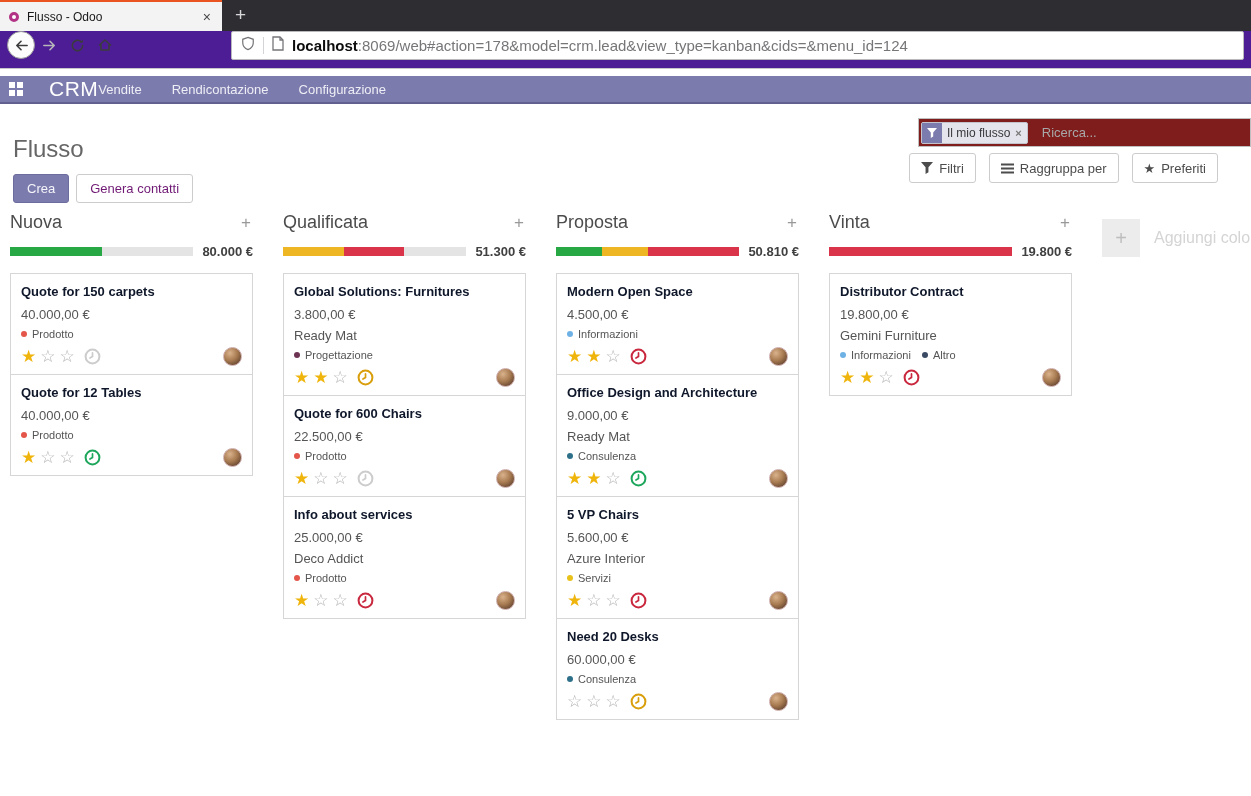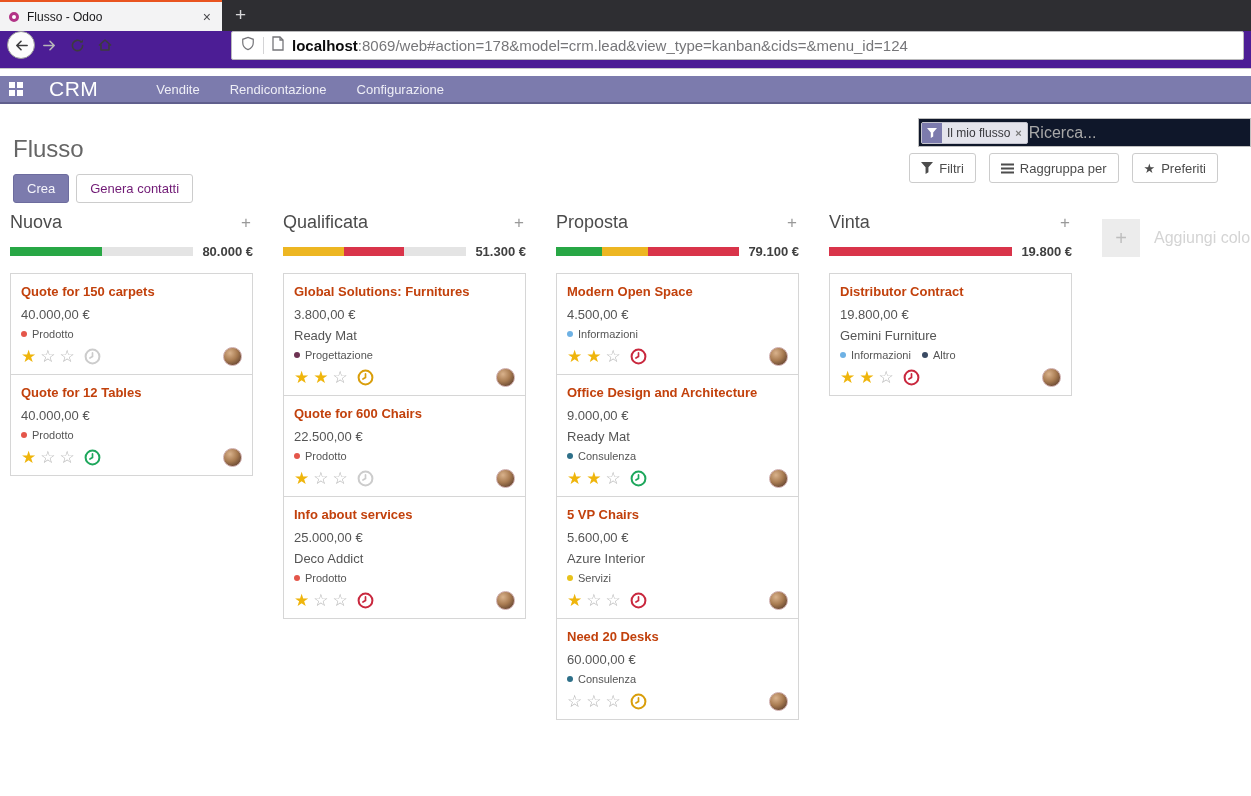--- a/index.html
+++ b/index.html
@@ -28,59 +28,59 @@
   .url-rest { color:#767679; }
 
   
   .gap-strip { height:7px; background:#fff; }
   .odoo-header { height:28px; background:#7c7bad; border-bottom:2px solid #605f8d;
                  display:flex; align-items:center; color:#fff; }
   .apps-grid { display:grid; grid-template-columns:6px 6px; grid-template-rows:6px 6px;
                gap:2px; margin:0 14px 0 9px; }
   .apps-grid span { background:#fff; }
   .app-name { font-size:21px; color:#fff; margin:0 0 0 12px; letter-spacing:.5px; }
-  .menu-row { display:flex; gap:30px; margin-left:58px; }
+  .menu-row { display:flex; gap:30px; }
   .menu-item { font-size:13px; color:#eeeef6; }
 
   
   .control-panel { position:relative; padding:0 13px; height:92px; }
   .cp-title { font-size:24px; color:#666; padding-top:31px; font-weight:normal; }
   .cp-buttons { margin-top:11px; display:flex; gap:7px; }
   .btn { font-size:13px; border-radius:3px; padding:6px 13px; border:1px solid transparent; cursor:pointer; }
   .btn-primary { background:#7c7bad; border-color:#6d6c9e; color:#f5f5fb; }
   .btn-default { background:#fff; border-color:#ccc; color:#701a75; }
 
   .search-col { position:absolute; top:14px; right:0; width:333px; }
-  .searchbox { width:100%; height:29px; background:#0f172a; border:1px solid #bfbfbf;
+  .searchbox { width:100%; height:29px; background:#7f1d1d; border:1px solid #bfbfbf;
                display:flex; align-items:center; padding:2px; overflow:hidden; }
   .facet { display:flex; align-items:stretch; border:1px solid #c3c3cd; background:#e4e4ec;
            border-radius:2px; flex:none; }
   .facet-icon { background:#7c7bad; width:20px; display:flex; align-items:center; justify-content:center; }
   .facet-label { font-size:12px; color:#38383c; padding:3px 5px; }
   .facet-remove { font-size:11px; font-weight:bold; color:#777; padding:4px 5px 0 0; }
-  .search-placeholder { font-size:16px; color:#a8a8a8; margin-left:1px; }
+  .search-placeholder { font-size:13px; color:#a8a8a8; margin-left:14px; }
   .btnrow { margin-top:6px; display:flex; gap:13px; justify-content:flex-end; margin-right:33px; }
   .cp-btn { height:30px; background:#fff; border:1px solid #ccc; border-radius:3px; color:#4c4c4c;
             font-size:13px; display:flex; align-items:center; gap:6px; padding:0 11px; white-space:nowrap; }
   .cp-btn .star-glyph { font-size:13px; color:#4c4c4c; }
 
   
   .board { display:flex; gap:30px; padding:0 10px; margin-top:16px; align-items:flex-start;
            width:1251px; overflow:hidden; }
   .kcol { width:243px; flex:none; }
   .khead { position:relative; }
   .ktitle { font-size:18px; color:#4c4c4c; }
   .kplus { position:absolute; right:2px; top:1px; color:#999; font-size:17px; }
   .kprog-row { display:flex; align-items:center; gap:9px; margin-top:11px; }
   .kprog { flex:1; height:9px; background:#e4e4e4; display:flex; overflow:hidden; }
   .kprog span { display:block; height:100%; }
   .kamount { font-size:13px; font-weight:bold; color:#404040; white-space:nowrap; }
   .kcards { margin-top:15px; }
   .kcard { background:#fff; border:1px solid #d6d6d6; padding:8px 10px 6px; margin-top:-1px; }
-  .kcard-title { font-size:13px; font-weight:bold; color:#c2410c; margin:2px 0 8px; }
+  .kcard-title { font-size:13px; font-weight:bold; color:#0f172a; margin:2px 0 8px; }
   .kcard-line { font-size:13px; color:#555; margin-bottom:6px; }
   .ktags { display:flex; gap:11px; align-items:center; margin:1px 0 5px; }
   .ktag { font-size:11px; color:#555; display:flex; align-items:center; gap:5px; }
   .kdot { width:6px; height:6px; border-radius:50%; display:inline-block; }
   .kfoot { display:flex; align-items:center; gap:4px; min-height:23px; }
   .kstar { font-size:17px; line-height:1; }
   .kstar.filled { color:#efb50c; }
   .kstar.empty { color:#b3b3b3; }
   .kclock { margin-left:5px; display:flex; align-items:center; }
   .kavatar { margin-left:auto; width:19px; height:19px; border-radius:50%; flex:none;
@@ -338,21 +338,21 @@
       <div class="kcol">
     <div class="khead">
       <span class="ktitle">Proposta</span>
       <span class="kplus">+</span>
       <div class="kprog-row">
         <div class="kprog">
           <span style="width:25%;background:#28a745"></span>
               <span style="width:25%;background:#edb622"></span>
               <span style="width:50%;background:#d9344a"></span>
         </div>
-        <span class="kamount">79.100 €</span>
+        <span class="kamount">50.810 €</span>
       </div>
     </div>
     <div class="kcards">
 
   <div class="kcard">
     <div class="kcard-title">Modern Open Space</div>
     <div class="kcard-line">4.500,00 €</div>
 
     <div class="ktags">
       <span class="ktag"><span class="kdot" style="background:#6eb1e4"></span>Informazioni</span>

